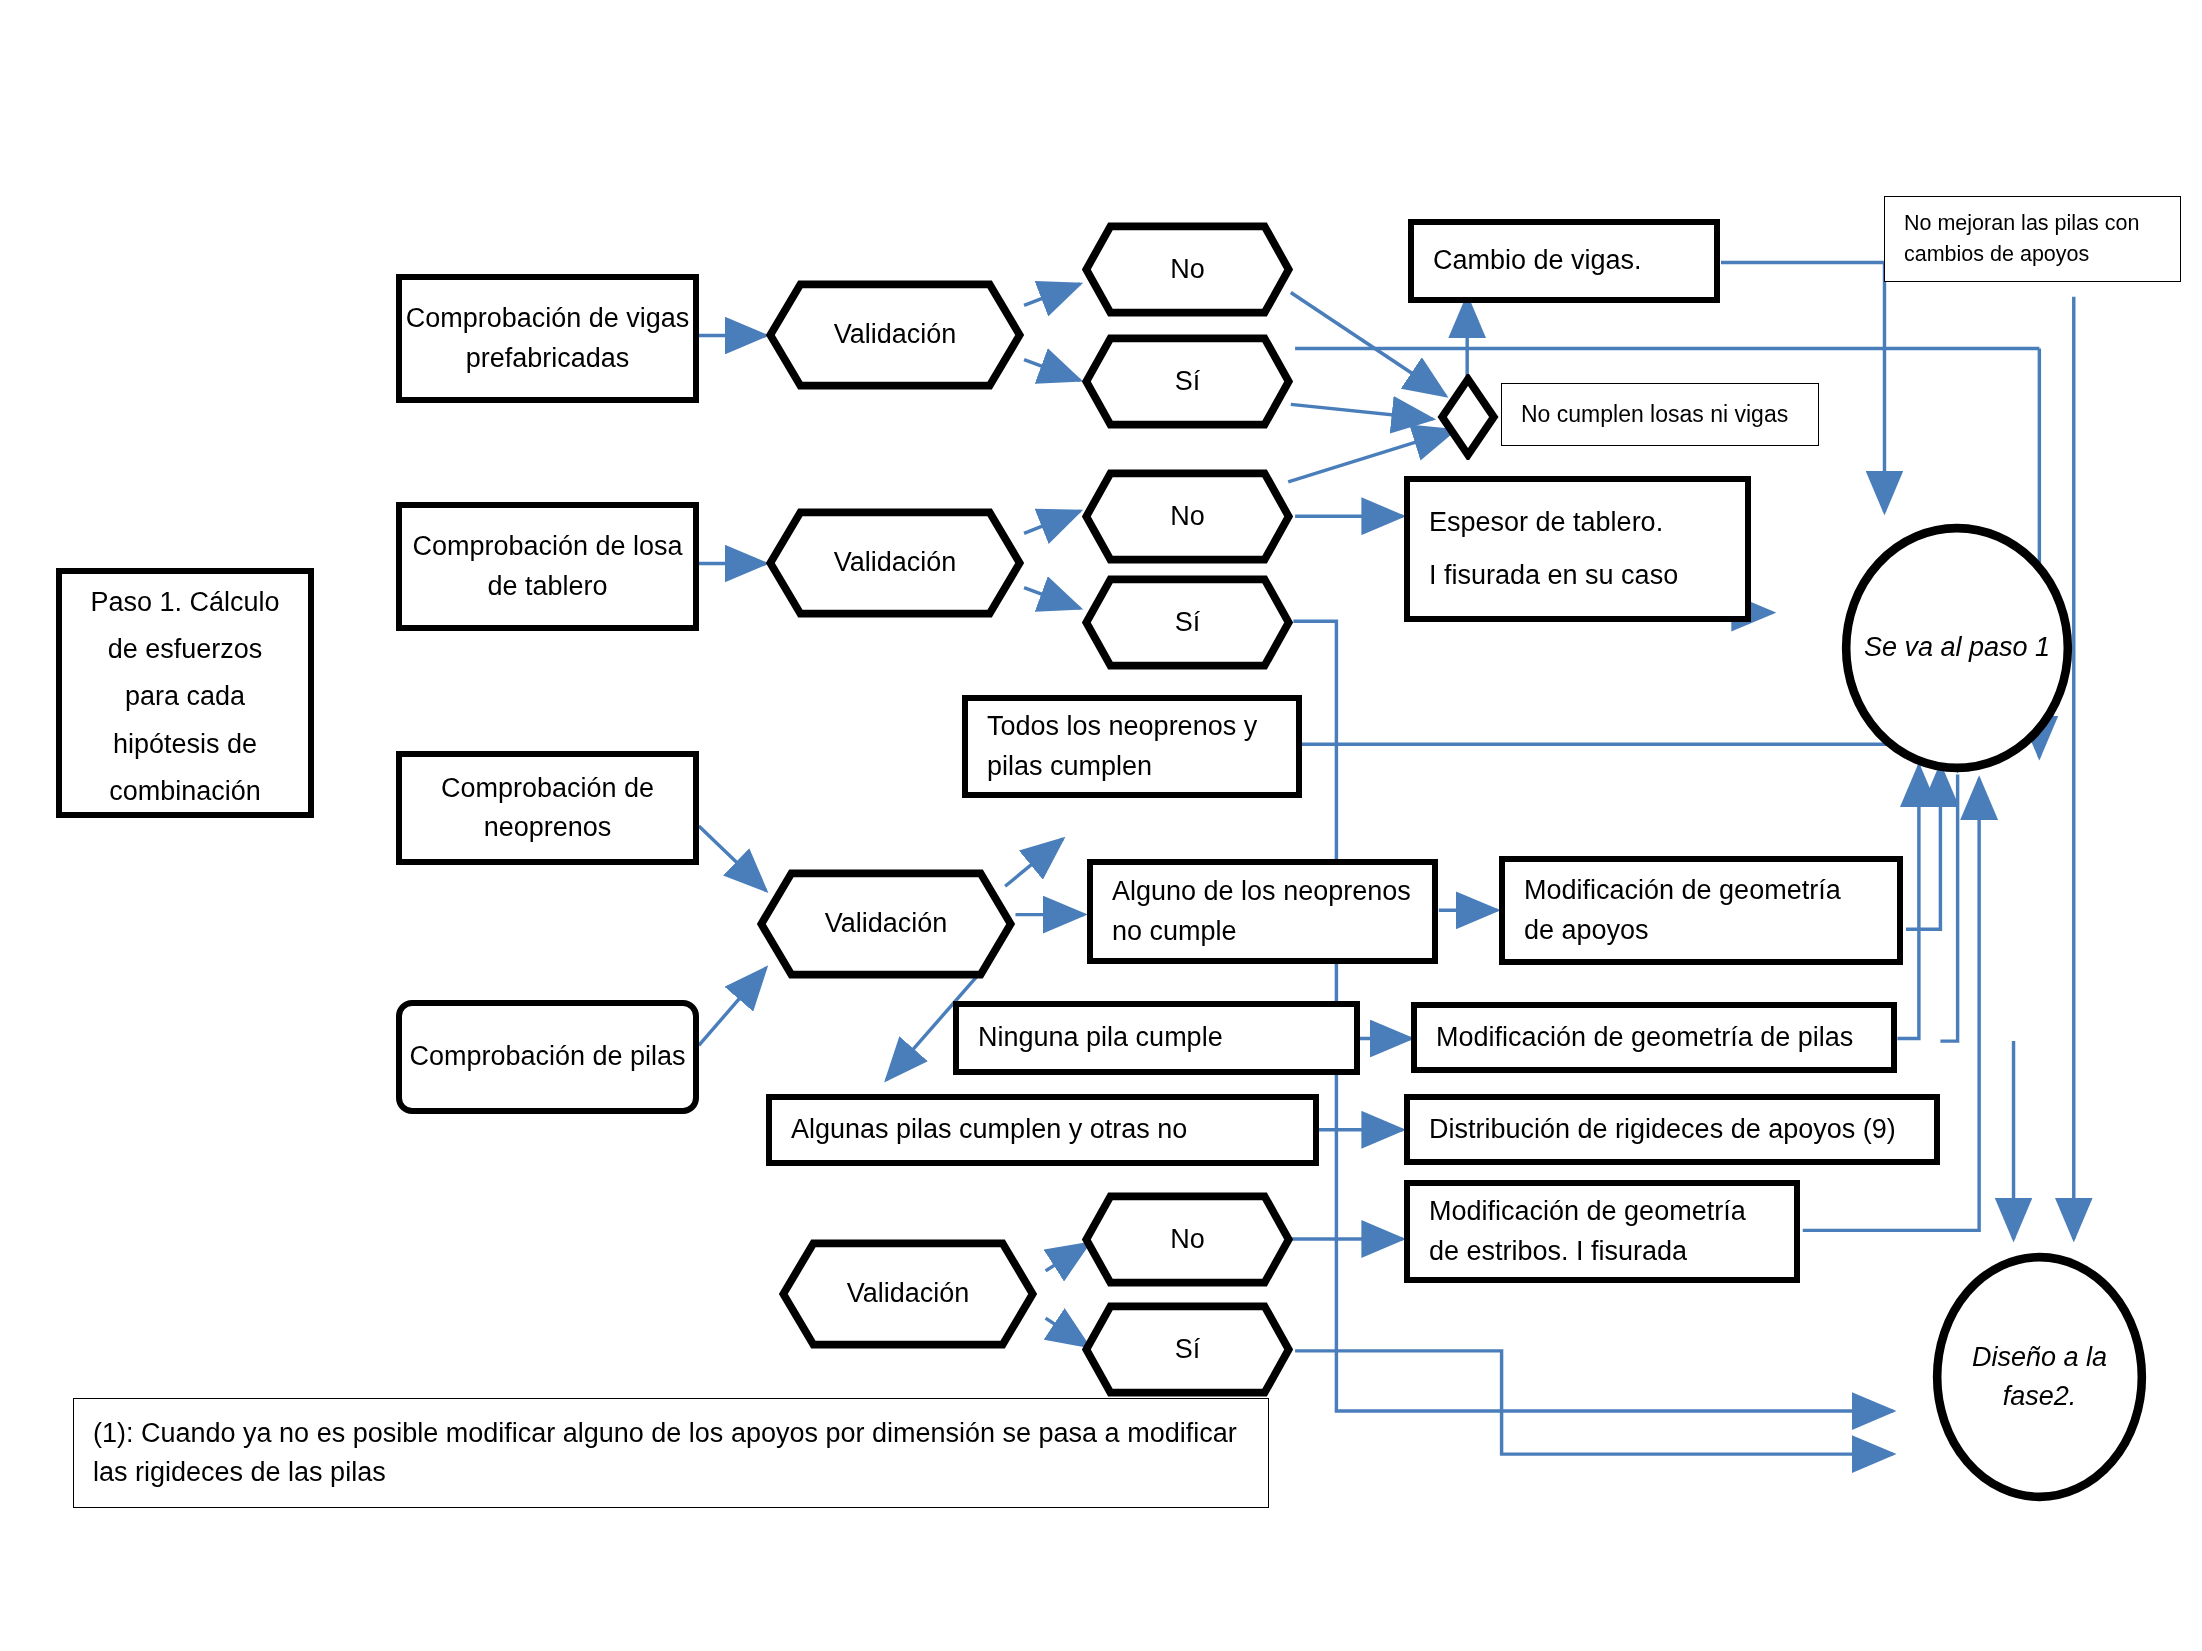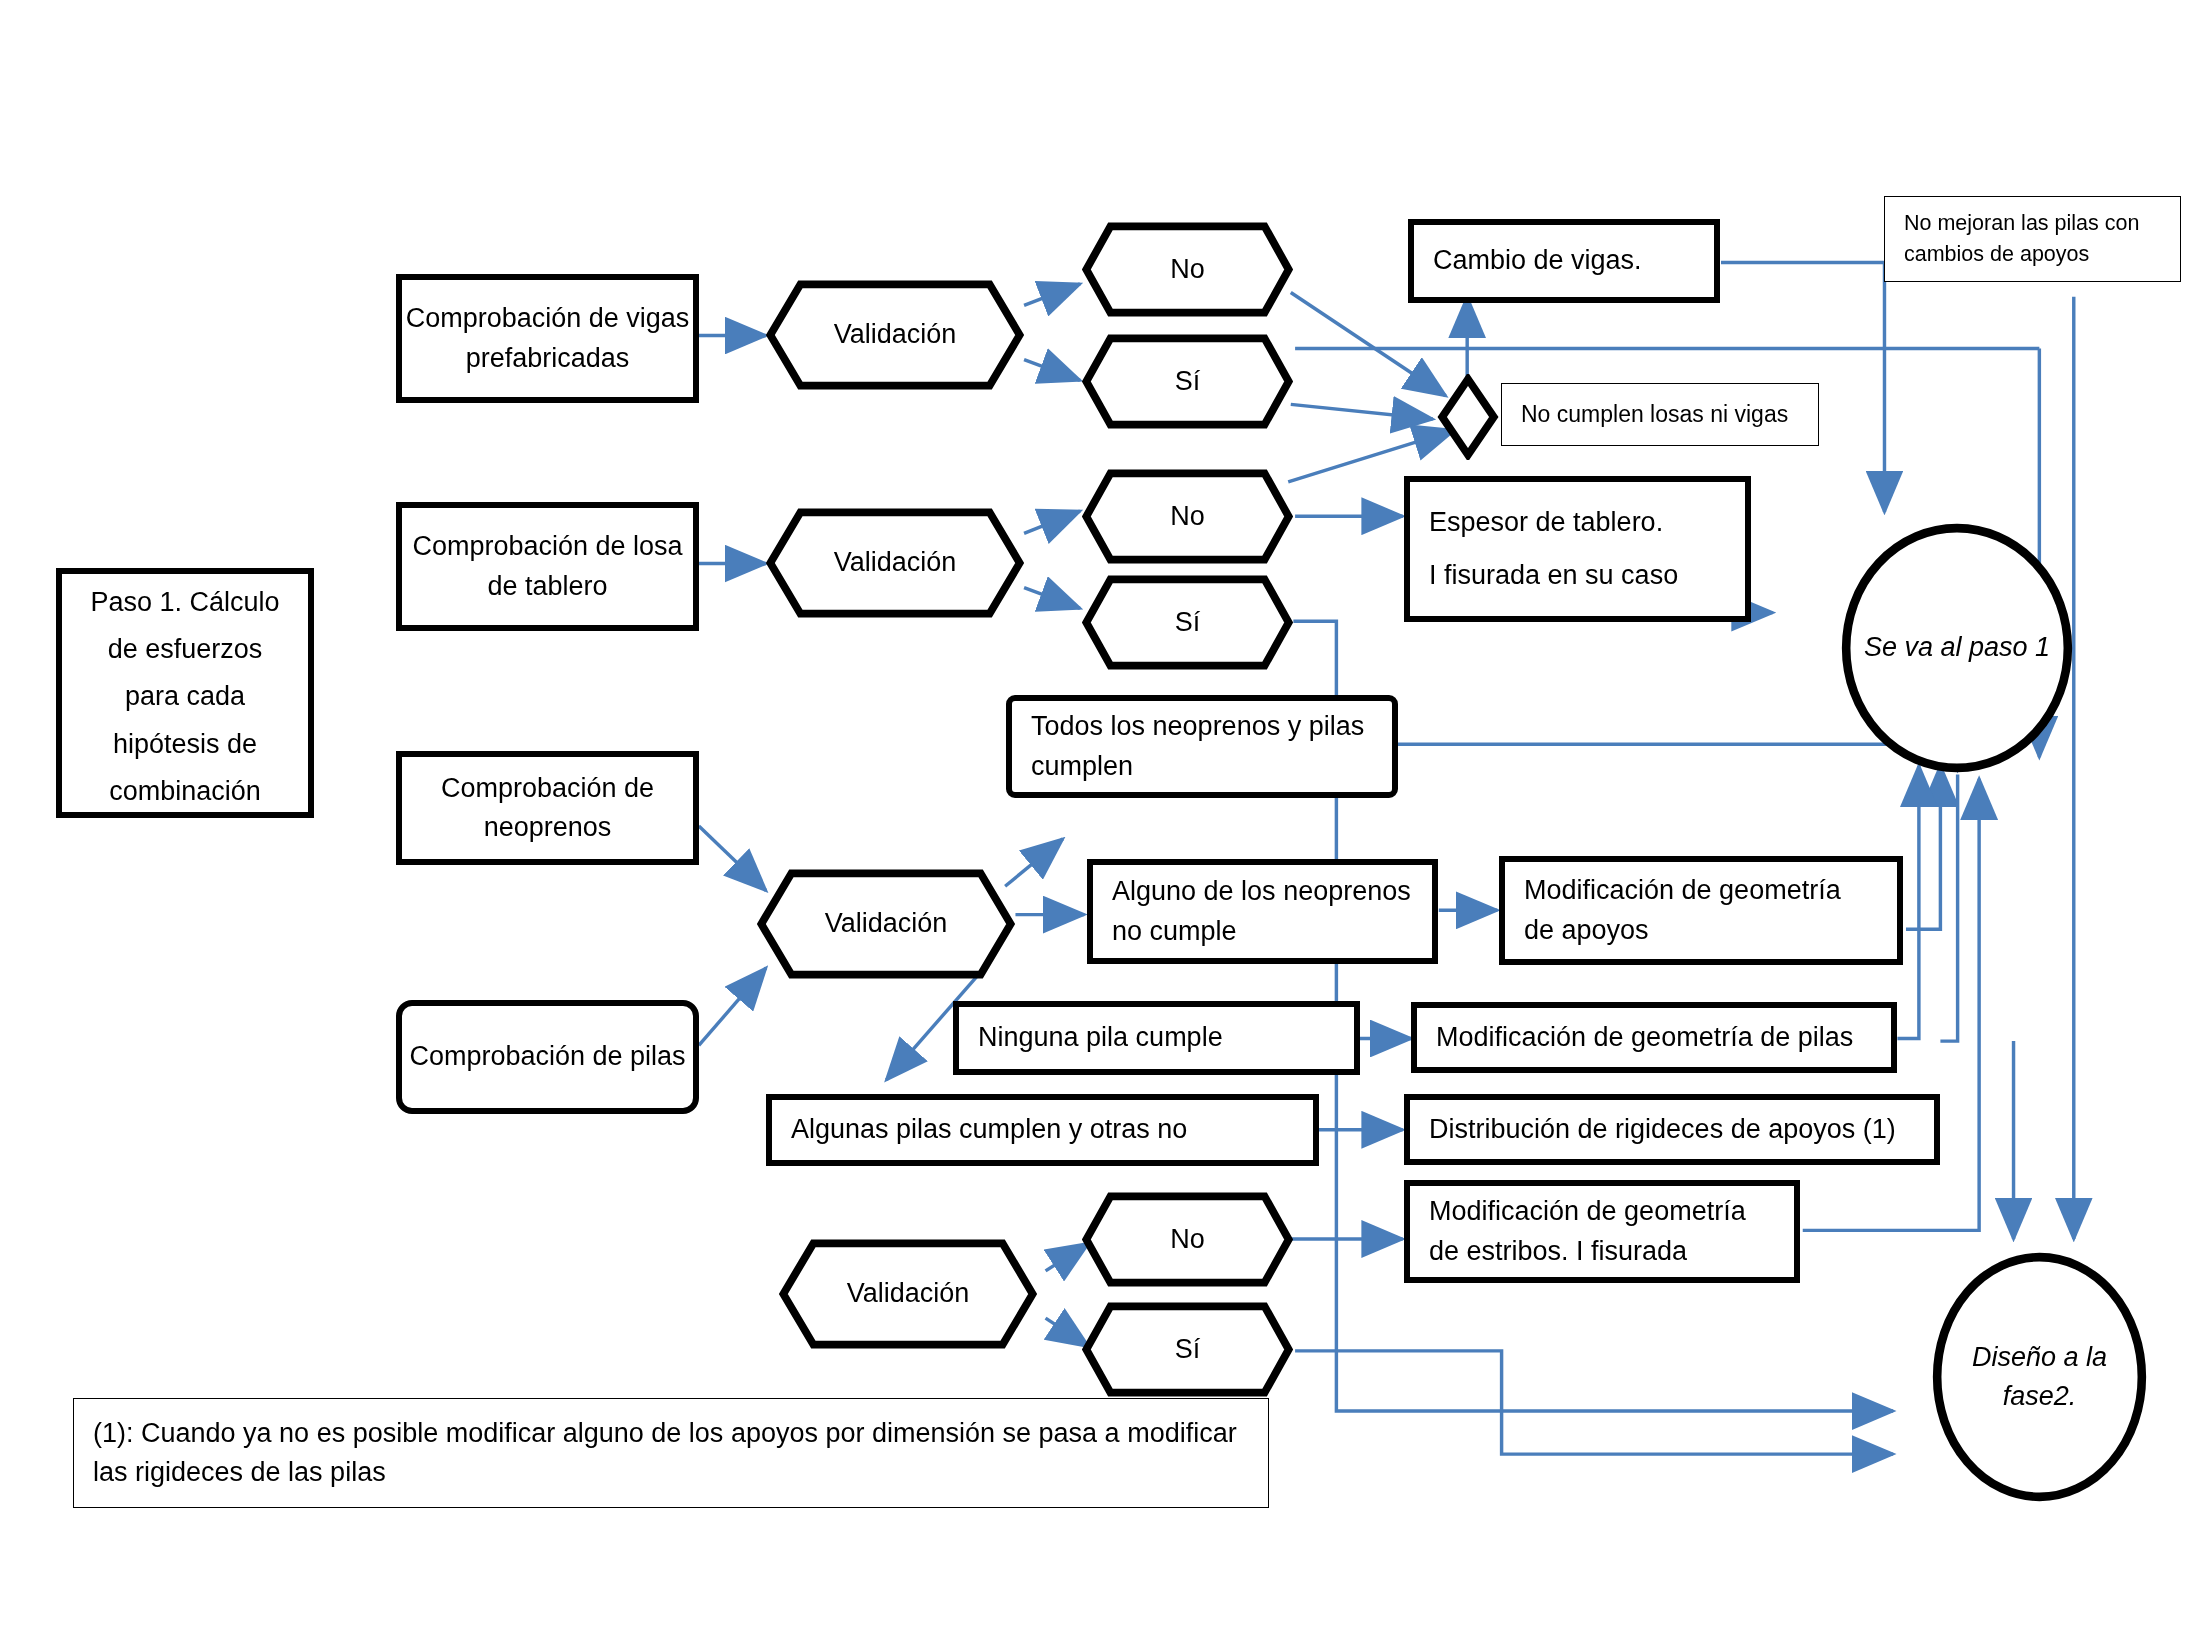--- a/index.html
+++ b/index.html
@@ -239,21 +239,21 @@
   </div>
 
   <div class="node proc ttl lead" style="left:1404px;top:476px;width:347px;height:146px;">
     <div style="width:100%;text-align:left;">
       <span>Espesor de tablero.</span>
       <span style="display:block;height:13.8px;"></span>
       <span>I fisurada en su caso</span>
     </div>
   </div>
 
-  <div class="node proc ttl lead" style="left:1006px;top:695px;width:392px;height:103px;border-radius:9px;">
+  <div class="node proc ttl lead" style="left:962px;top:695px;width:340px;height:103px;">
     <div style="width:100%;text-align:left;">
       <span>Todos los neoprenos y</span>
       <span>pilas cumplen</span>
     </div>
   </div>
 
   <div class="node proc ttl lead" style="left:1087px;top:859px;width:351px;height:105px;">
     <div style="width:100%;text-align:left;">
       <span>Alguno de los</span>
       <span>neoprenos no cumple</span>
@@ -273,21 +273,21 @@
       <span>Modificación de geometría</span>
       <span>de apoyos</span>
     </div>
   </div>
 
   <div class="node proc ttl lead" style="left:1411px;top:1002px;width:486px;height:71px;">
     <span>Modificación de geometría de pilas</span>
   </div>
 
   <div class="node proc ttl lead" style="left:1404px;top:1094px;width:536px;height:71px;">
-    <span>Distribución de rigideces de apoyos (1)</span>
+    <span>Distribución de rigideces de apoyos (9)</span>
   </div>
 
   <div class="node proc ttl lead" style="left:1404px;top:1180px;width:396px;height:103px;">
     <div style="width:100%;text-align:left;">
       <span>Modificación de geometría</span>
       <span>de estribos. I fisurada</span>
     </div>
   </div>
 
   <div class="node ell ttl ctr" style="left:1841px;top:523px;width:232px;height:250px;">

